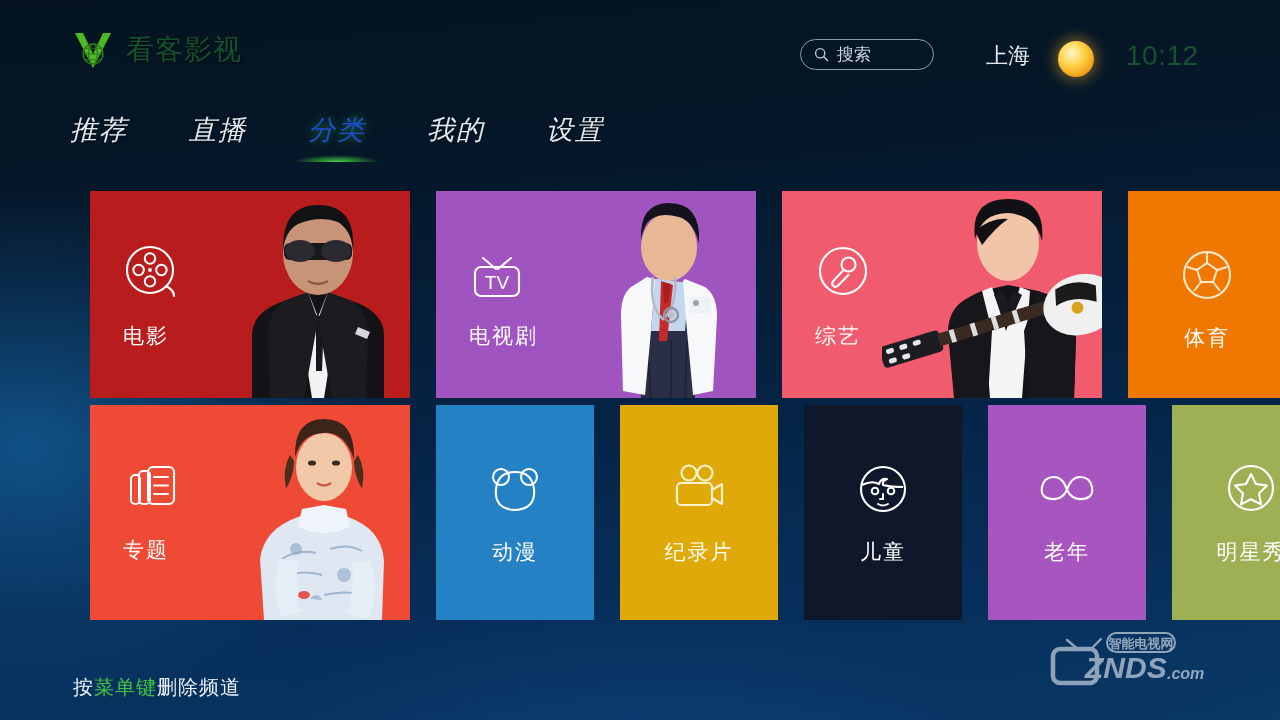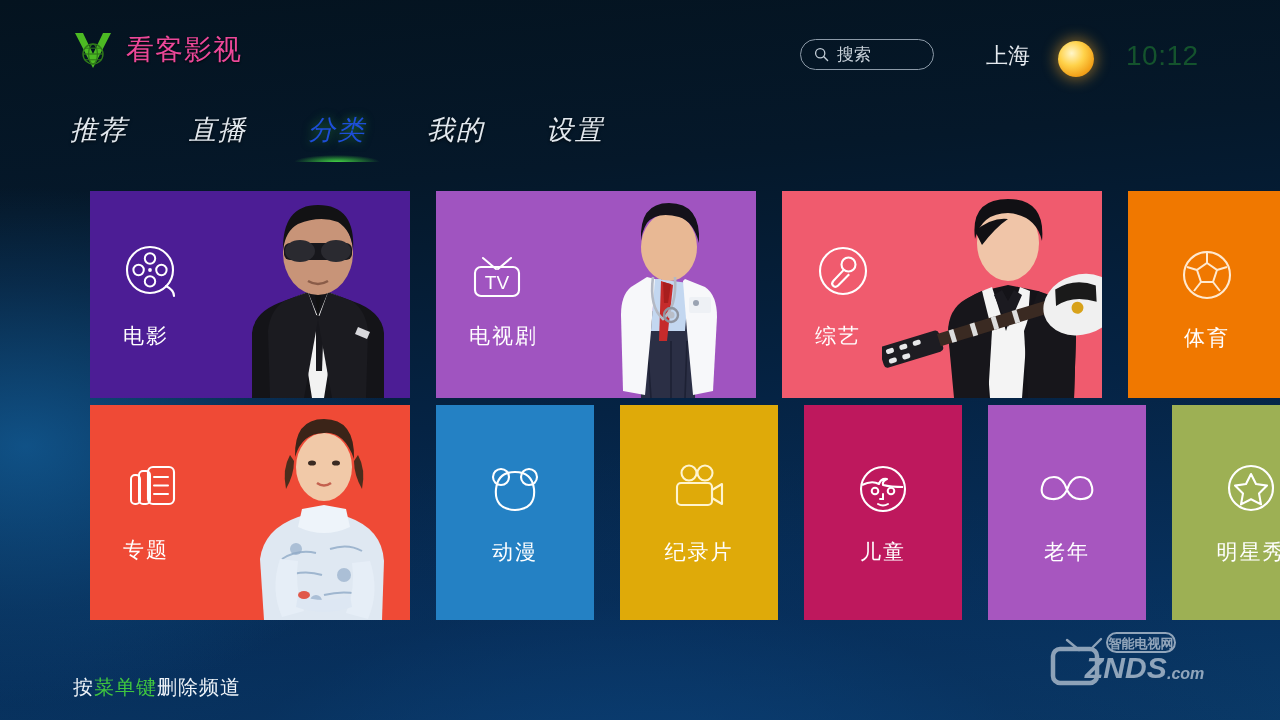--- a/index.html
+++ b/index.html
@@ -20,21 +20,21 @@
   .header {
     position: absolute; top: 0; left: 0; width: 1280px; height: 100px;
     display: flex; align-items: center;
   }
   .brand {
     position: absolute; left: 70px; top: 27px;
     display: flex; align-items: center; gap: 10px;
   }
   .brand-logo { width: 46px; height: 46px; position: relative; }
   .brand-name {
-    font-size: 28px; color: #ec4899; letter-spacing: 1px;
+    font-size: 28px; color: #14532d; letter-spacing: 1px;
     text-shadow: 0 1px 2px rgba(0,0,0,.8);
   }
 
   .search-pill {
     position: absolute; left: 800px; top: 39px;
     width: 134px; height: 31px;
     border: 1px solid #8c9aa8; border-radius: 16px;
     display: flex; align-items: center; gap: 8px; padding-left: 13px;
   }
   .search-pill .mag { width: 15px; height: 15px; flex: 0 0 auto; }
@@ -168,21 +168,21 @@
   </div>
   <div class="nav-item">
     <span>设置</span>
   </div>
 </div>
 
 <div class="grid">
 
   <div class="row row-1">
 
-    <div class="tile t-wide" style="background:#4c1d95">
+    <div class="tile t-wide" style="background:#b91c1c">
       <svg class="tile-photo" width="210" height="207" viewBox="0 0 210 207">
         <g transform="translate(12,0)">
           <path d="M40 207 L40 142 Q42 120 72 110 L96 101 L116 101 L140 110 Q170 120 172 142 L172 207 Z" fill="#141418"></path>
           <path d="M96 101 L106 126 L116 101 L128 106 L112 207 L100 207 L84 106 Z" fill="#f2f2f2"></path>
           <path d="M103 103 L106 124 L109 103 Z" fill="#111"></path>
           <path d="M104 124 L112 126 L110 180 L104 180 Z" fill="#17171c"></path>
           <path d="M72 110 L96 101 L106 129 L92 207 L58 207 L56 140 Q58 120 72 110Z" fill="#1b1b20"></path>
           <path d="M140 110 L116 101 L106 129 L120 207 L154 207 L156 140 Q154 120 140 110Z" fill="#1b1b20"></path>
           <ellipse cx="106" cy="62" rx="35" ry="42" fill="#c89478"></ellipse>
           <path d="M71 60 Q70 14 106 14 Q144 14 141 60 Q140 40 126 31 Q108 24 86 33 Q73 40 71 60Z" fill="#121214"></path>
@@ -347,21 +347,21 @@
         <svg width="58" height="58" viewBox="0 0 58 58">
           <circle cx="19" cy="13" r="7.5" fill="none" stroke="#fff4cf" stroke-width="2.1"></circle>
           <circle cx="35" cy="13" r="7.5" fill="none" stroke="#fff4cf" stroke-width="2.1"></circle>
           <rect x="7" y="23" width="35" height="22" rx="4" fill="none" stroke="#fff4cf" stroke-width="2.1"></rect>
           <path d="M42 30 L52 24 L52 44 L42 38 Z" fill="none" stroke="#fff4cf" stroke-width="2.1" stroke-linejoin="round"></path>
         </svg>
       </span>
       <span class="tile-label">纪录片</span>
     </div>
 
-    <div class="tile t-narrow2" style="background:#be185d">
+    <div class="tile t-narrow2" style="background:#0f172a">
       <span class="tile-icon">
         <svg width="58" height="58" viewBox="0 0 58 58">
           <circle cx="29" cy="29" r="22" fill="none" stroke="#ffffff" stroke-width="2.1"></circle>
           <path d="M8 25 q10 -5 17 -1 q2 -6 8 -5 q-5 2 -4 6 q8 2 20 2" fill="none" stroke="#ffffff" stroke-width="2.1" stroke-linejoin="round"></path>
           <circle cx="21" cy="31" r="3.3" fill="none" stroke="#ffffff" stroke-width="2"></circle>
           <circle cx="37" cy="31" r="3.3" fill="none" stroke="#ffffff" stroke-width="2"></circle>
           <path d="M29 34 L29 39 L26 39" fill="none" stroke="#ffffff" stroke-width="2" stroke-linecap="round"></path>
           <path d="M24 44 q5 3 10 0" fill="none" stroke="#ffffff" stroke-width="2" stroke-linecap="round"></path>
         </svg>
       </span>

